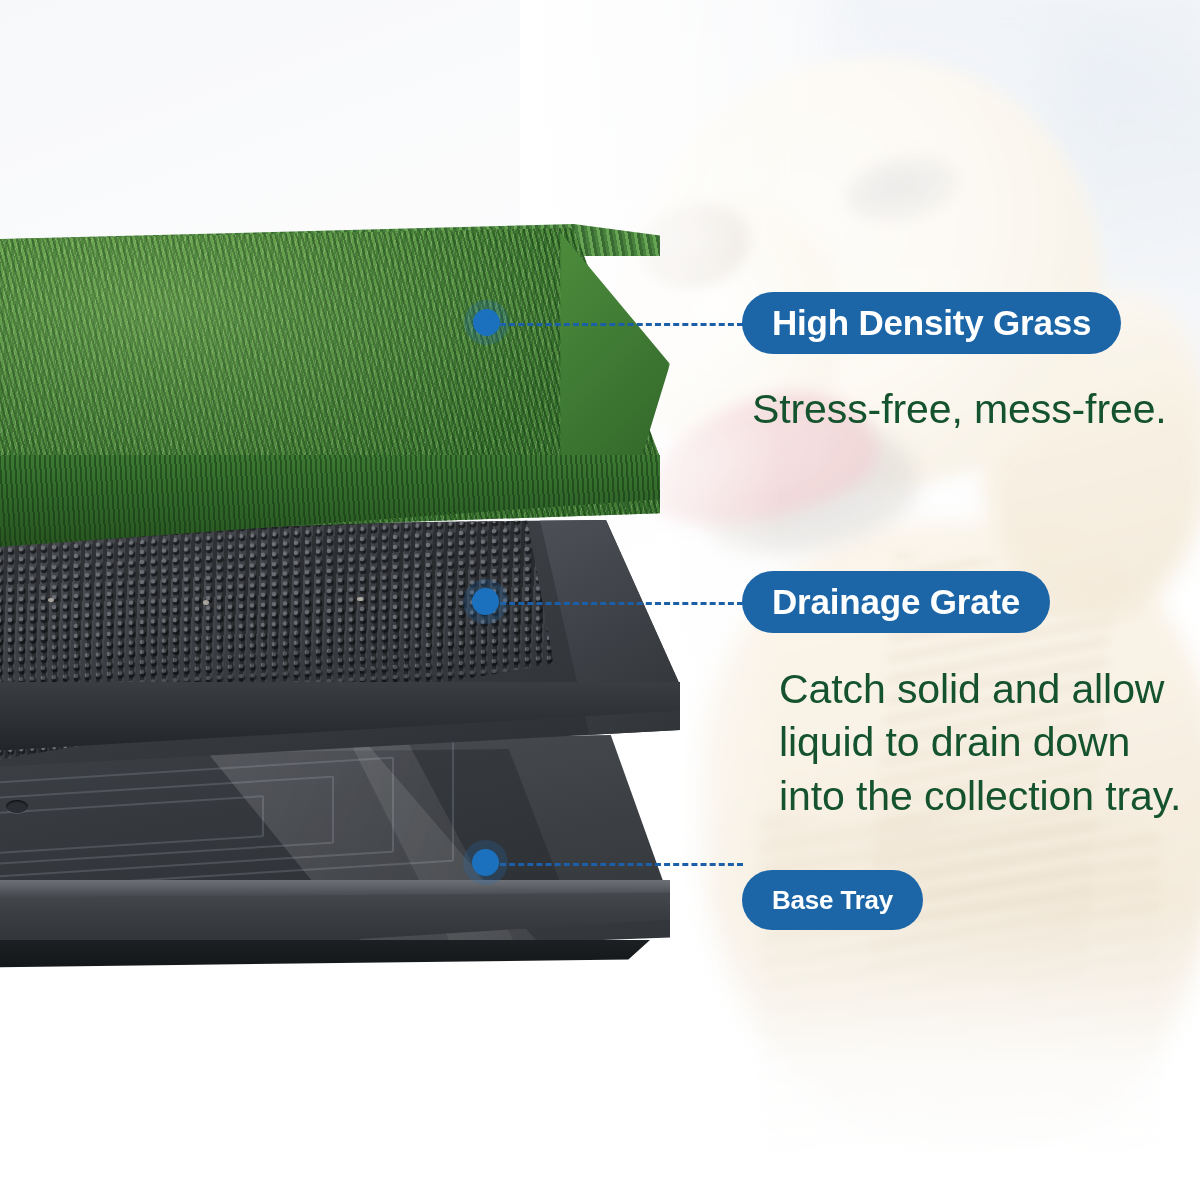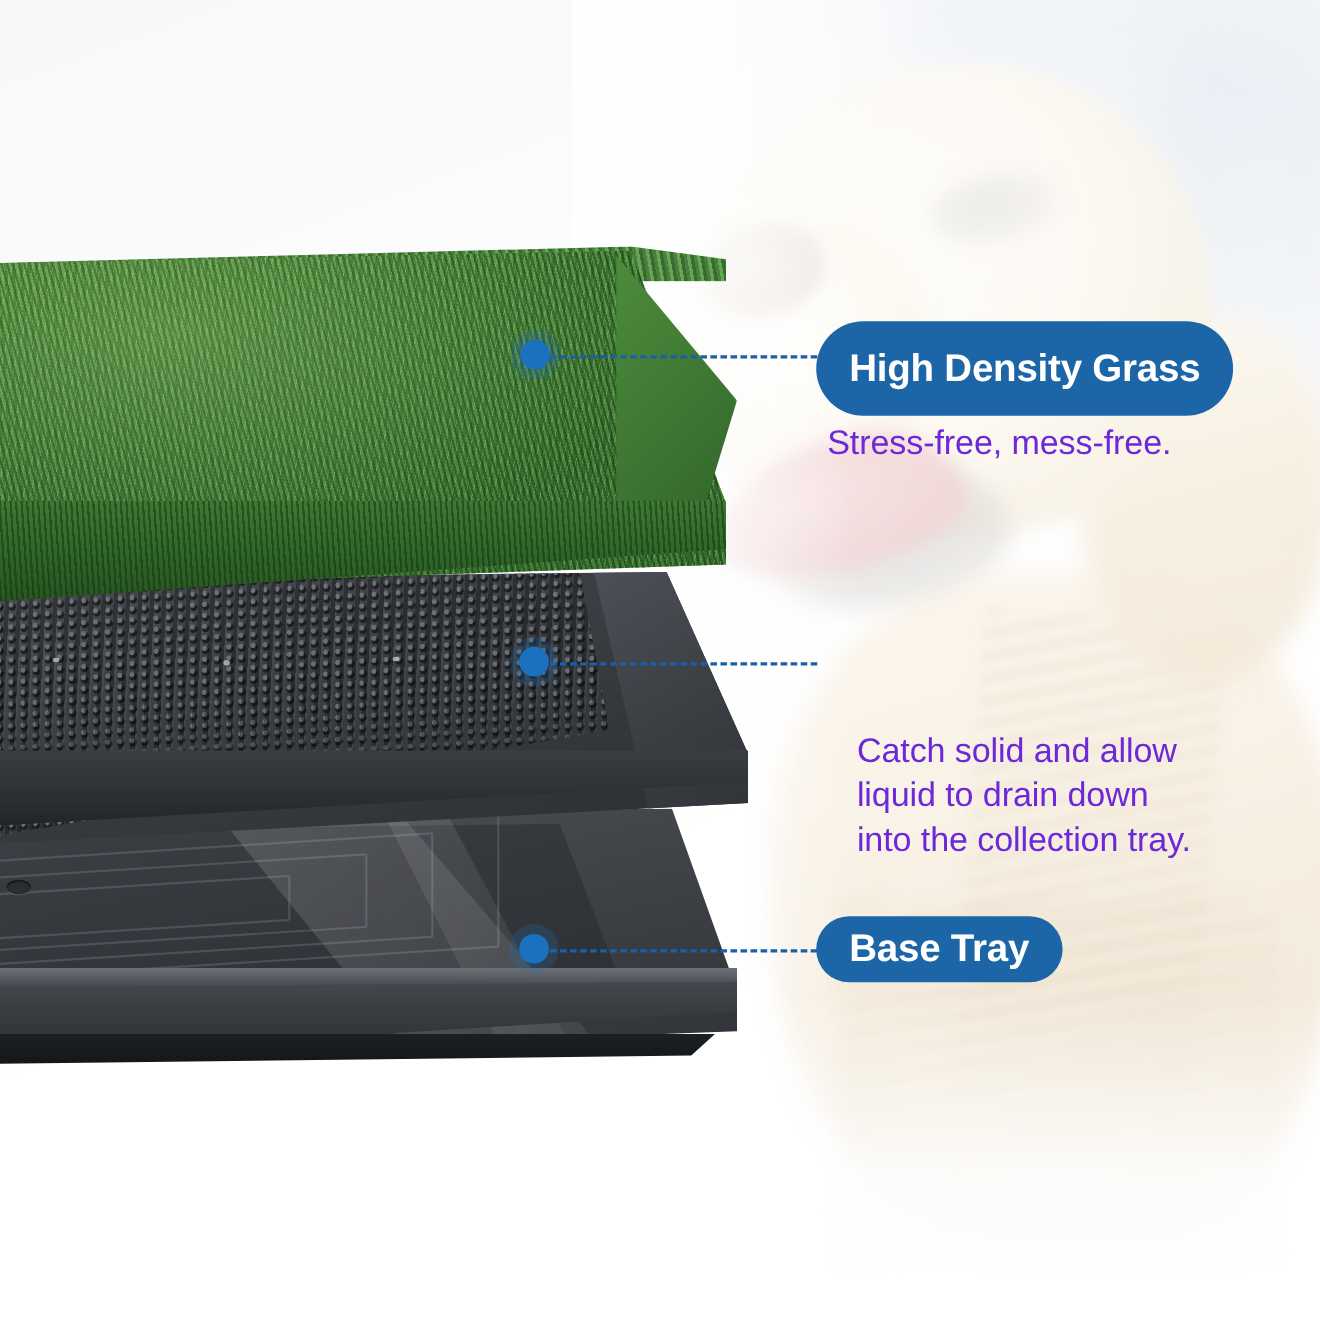--- a/index.html
+++ b/index.html
@@ -147,24 +147,24 @@
     clip-path:polygon(0% 0%, 100% 0%, 97% 70%, 0% 100%);
     background:linear-gradient(to bottom,#1d2023 0%,#14171a 100%);}
   .tray-hole{position:absolute;left:6px;top:800px;width:22px;height:13px;border-radius:50%;
     background:#2a2d31;box-shadow:inset 0 1px 2px rgba(0,0,0,.8),0 1px 0 rgba(160,166,175,.25);}
 
   
   .callout{position:absolute;}
   .pill{display:inline-flex;align-items:center;justify-content:center;
     background:#1c66a8;color:#ffffff;border-radius:999px;
     font-weight:700;letter-spacing:-.2px;white-space:nowrap;}
-  .pill.p1{height:62px;padding:12px 30px;font-size:35px;}
+  .pill.p1{height:62px;padding:0 30px;font-size:35px;}
   .pill.p2{height:62px;padding:0 30px;font-size:35px;}
-  .pill.p3{height:60px;padding:0 30px;font-size:35px;}
-  .desc{color:#6d28d9;font-size:31px;line-height:1.30;white-space:pre-line;
+  .pill.p3{height:60px;padding:0 30px;font-size:26px;margin-top:37px;}
+  .desc{color:#14532d;font-size:41px;line-height:1.30;white-space:pre-line;
     letter-spacing:-.1px;}
 
   .dot{position:absolute;width:27px;height:27px;border-radius:50%;
     background:#1b71bd;
     box-shadow:0 0 0 9px rgba(40,110,175,.26);}
   .dash{position:absolute;height:0;border-top:3px dashed #1b5fa8;}
 </style>
 </head>
 <body>
 
@@ -242,20 +242,23 @@
 
   <div class="dot" style="left:473px;top:309px;"></div>
   <div class="dot" style="left:472px;top:588px;"></div>
   <div class="dot" style="left:472px;top:849px;"></div>
 
   <div class="callout" style="left:742px;top:292px;">
     <div class="pill p1">High Density Grass</div>
   </div>
   <div class="callout desc" style="left:752px;top:383px;width:430px;">Stress-free, mess-free.</div>
 
+  <div class="callout" style="left:742px;top:571px;">
+    <div class="pill p2">Drainage Grate</div>
+  </div>
   <div class="callout desc" style="left:752px;top:663px;width:420px;margin-left:27px;">Catch solid and allow
 liquid to drain down
 into the collection tray.</div>
 
   <div class="callout" style="left:742px;top:833px;">
     <div class="pill p3">Base Tray</div>
   </div>
 
 </div>
 

